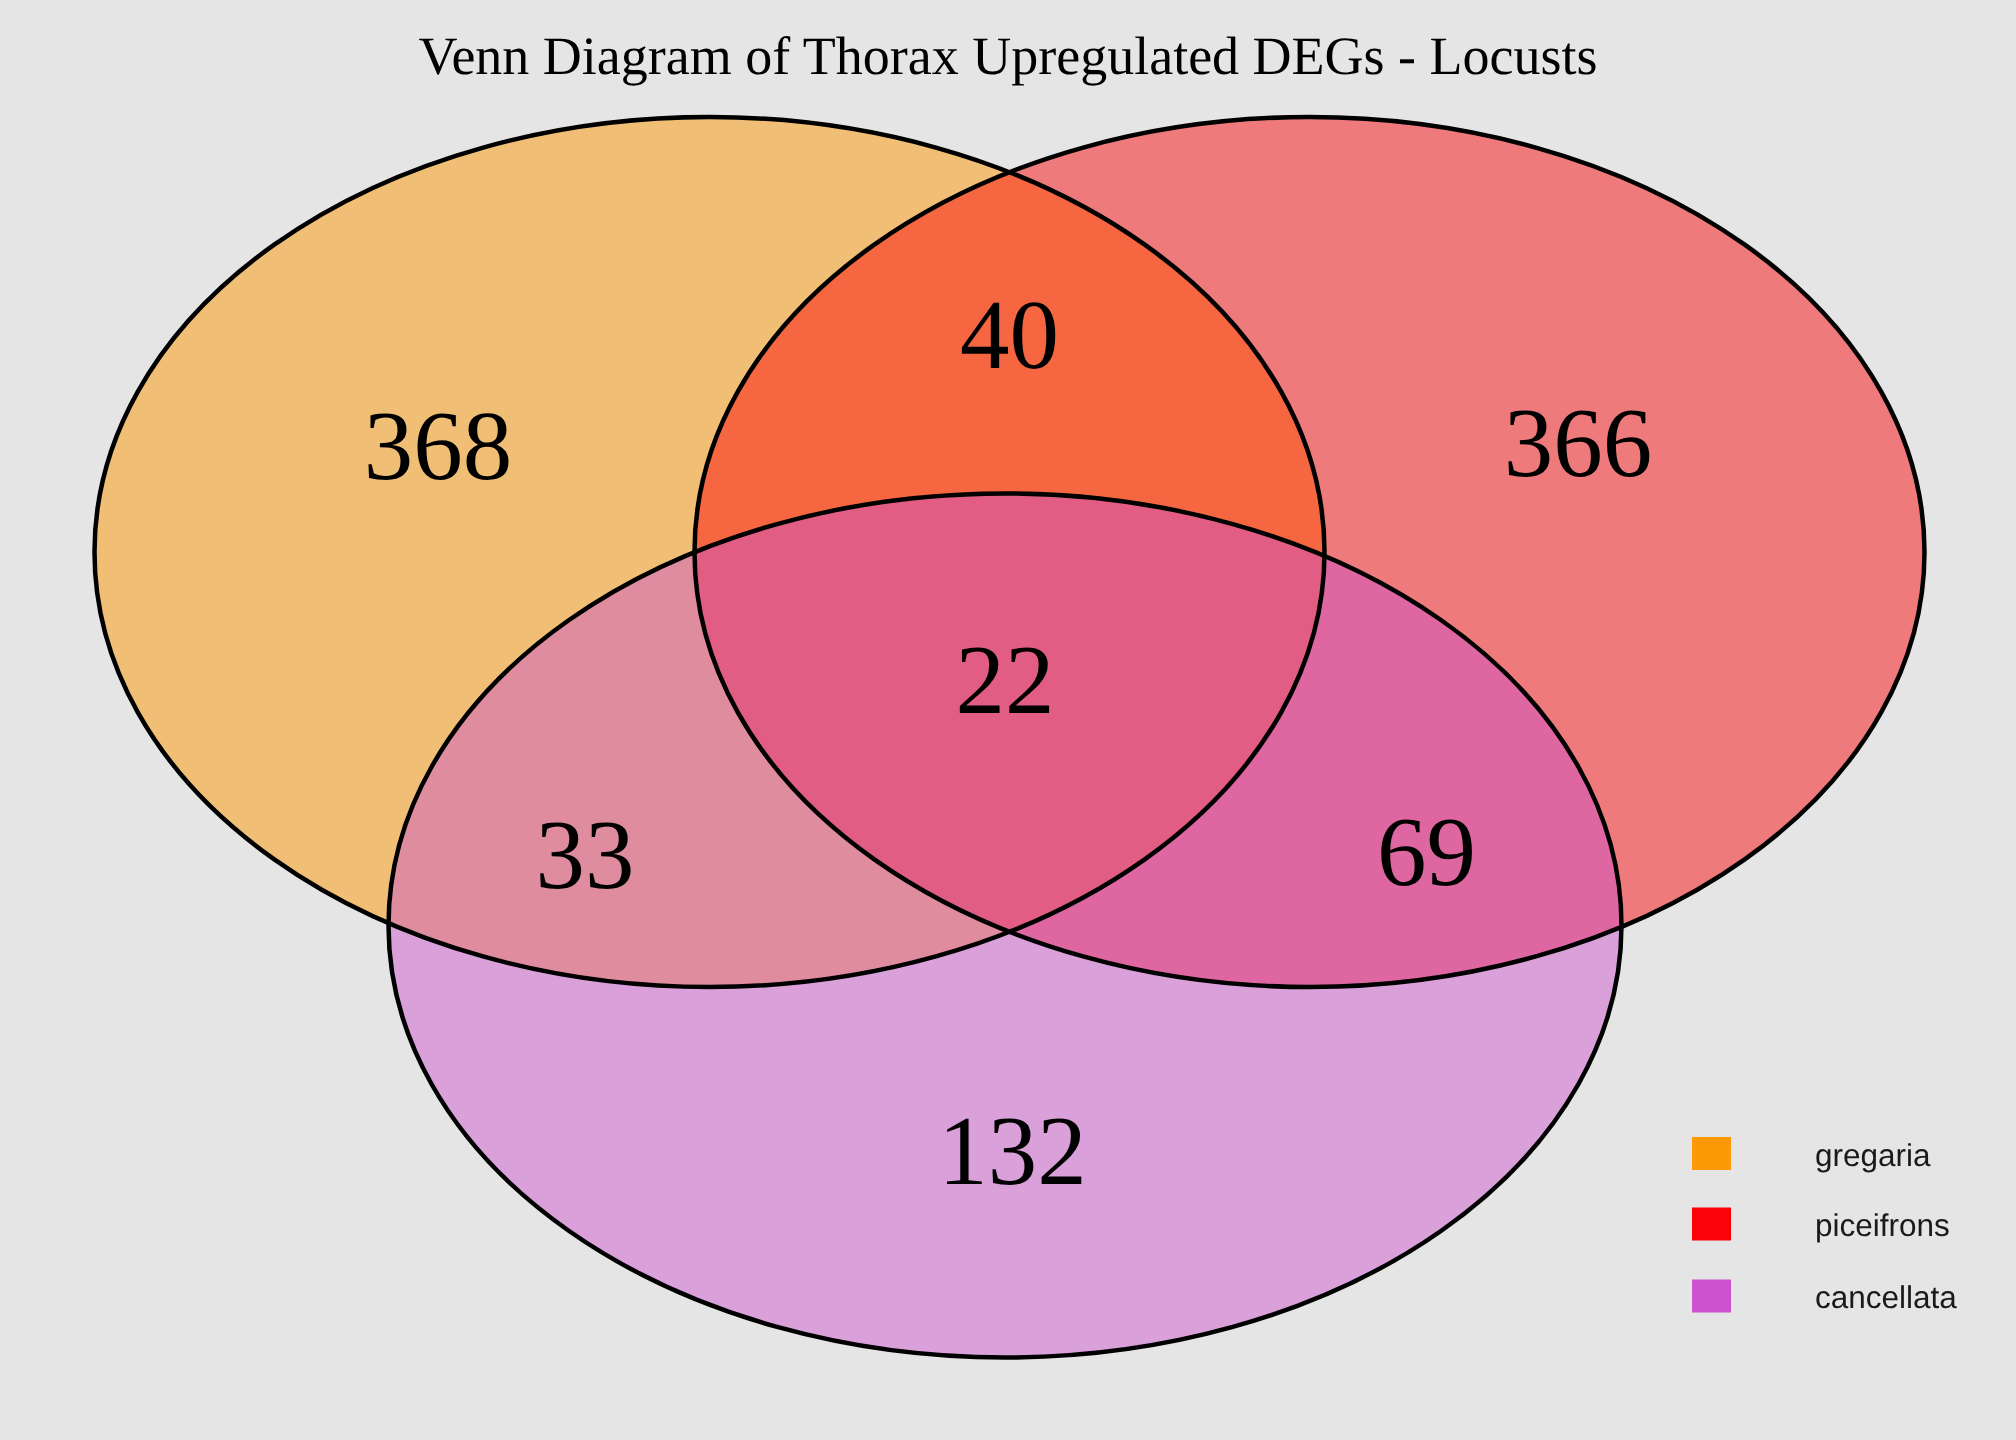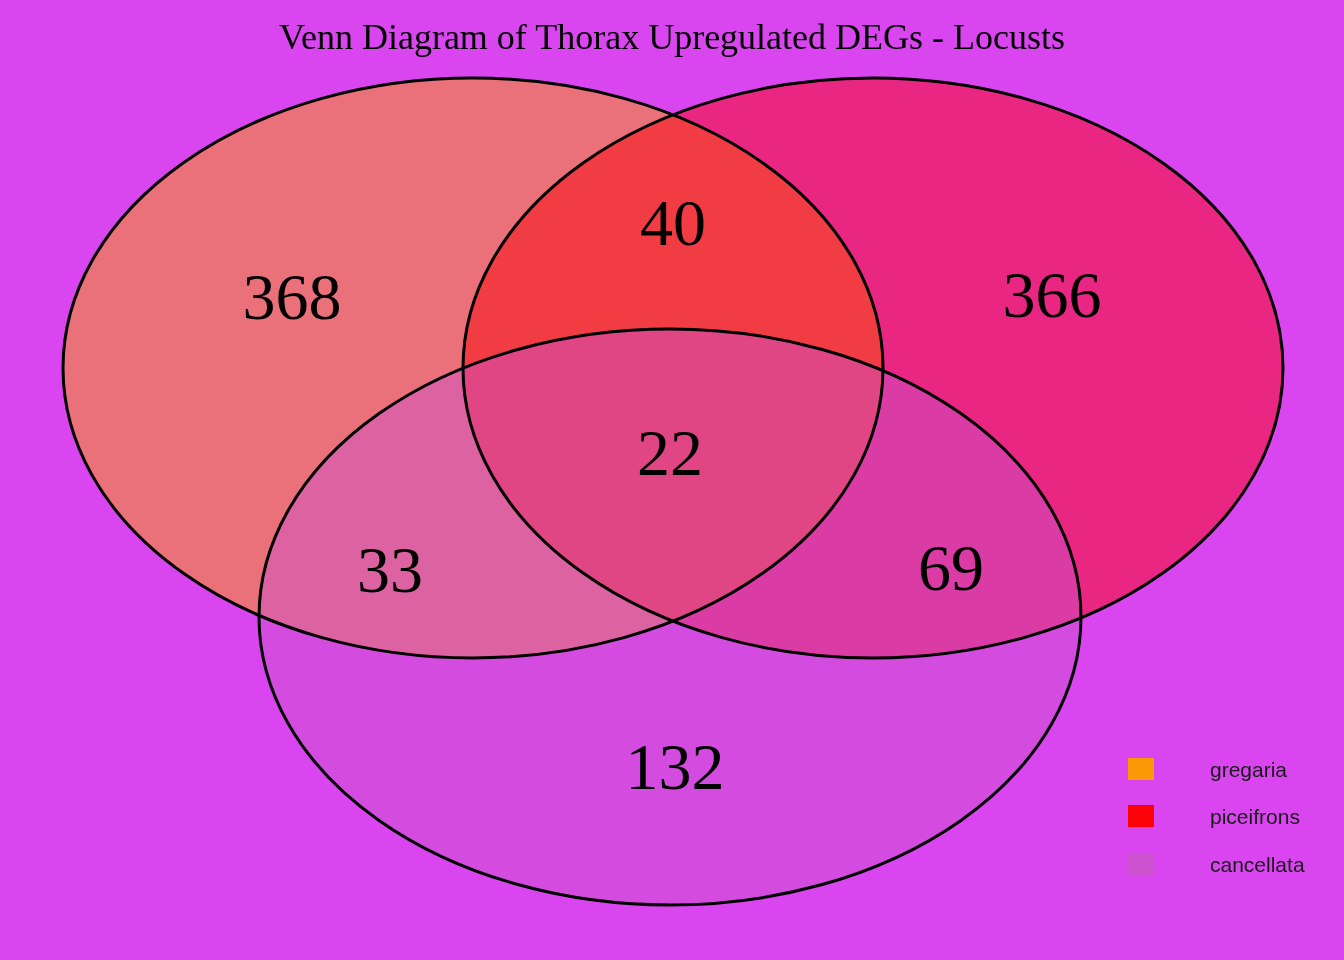--- a/index.html
+++ b/index.html
@@ -1,20 +1,20 @@
 <!DOCTYPE html>
 <html><head>
 <meta charset="utf-8">
 <style>
   html, body { margin: 0; padding: 0; background: #ffffff; }
   .stage {
     position: relative;
     width: 1344px;
     height: 960px;
-    background: #d946ef;
+    background: #e5e5e5;
     overflow: hidden;
   }
   svg { display: block; }
   .chart-title {
     font-family: "Liberation Serif", "DejaVu Serif", serif;
     font-size: 36px;
     fill: #000000;
   }
   .region-count {
     font-family: "Liberation Serif", "DejaVu Serif", serif;

